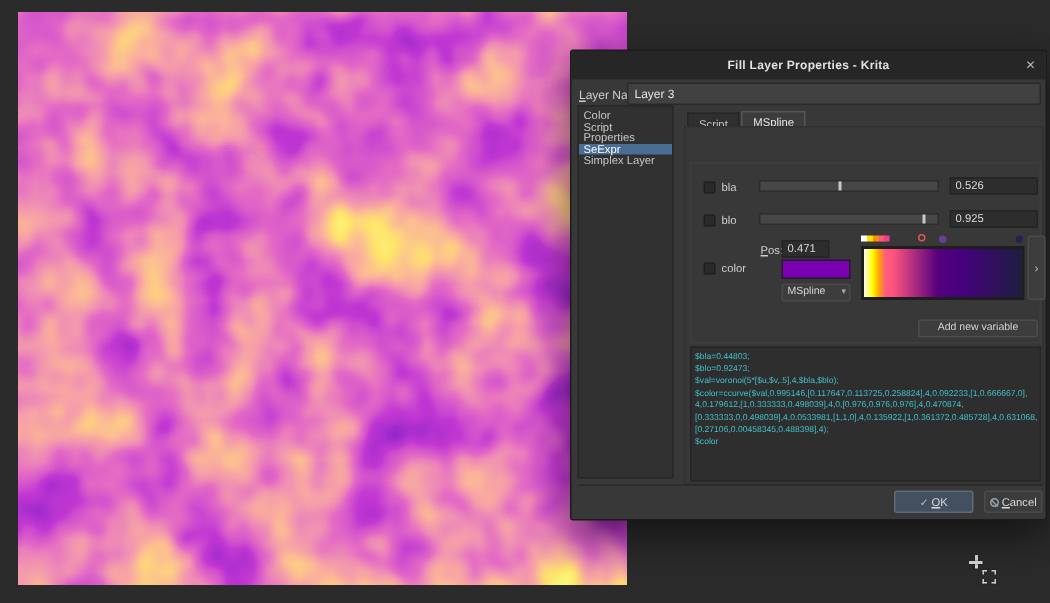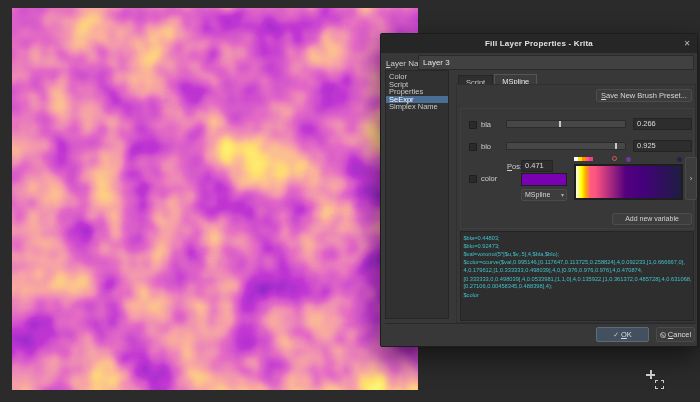--- a/index.html
+++ b/index.html
@@ -205,39 +205,38 @@
     </div>
 
     <span class="layer-label"><u>L</u>ayer Name:</span>
     <div class="layer-input">Layer 3</div>
 
     <div class="gen-list">
         <div class="list-item">Color</div>
         <div class="list-item">Script</div>
         <div class="list-item">Properties</div>
         <div class="list-item selected">SeExpr</div>
-        <div class="list-item">Simplex Name</div>
+        <div class="list-item">Simplex Layer</div>
       </div>
 
     <div class="tabs">
       <span class="tab">Script</span><span class="tab active">MSpline</span>
     </div>
 
     <div class="pane">
 
-      <div class="save-btn"><u>S</u>ave New Brush Preset...</div>
 
       <div class="vars">
 
         <span class="checkbox" style="left:8px; top:12px;"></span>
         <span class="var-label" style="left:20px; top:11px;">bla</span>
         <div class="hslider" style="left:45px; top:11px;">
             <span class="handle" style="left: calc(44.8% - 1px);"></span>
           </div>
-        <div class="value-box" style="left:172px; top:9px; width:59px; height:12px;">0.266</div>
+        <div class="value-box" style="left:172px; top:9px; width:59px; height:12px;">0.526</div>
 
         <span class="checkbox" style="left:8px; top:34px;"></span>
         <span class="var-label" style="left:20px; top:33px;">blo</span>
         <div class="hslider" style="left:45px; top:33px;">
             <span class="handle" style="left: calc(92.5% - 1px);"></span>
           </div>
         <div class="value-box" style="left:172px; top:31px; width:59px; height:12px;">0.925</div>
 
         <span class="checkbox" style="left:8px; top:66px;"></span>
         <span class="var-label" style="left:20px; top:65px;">color</span>

